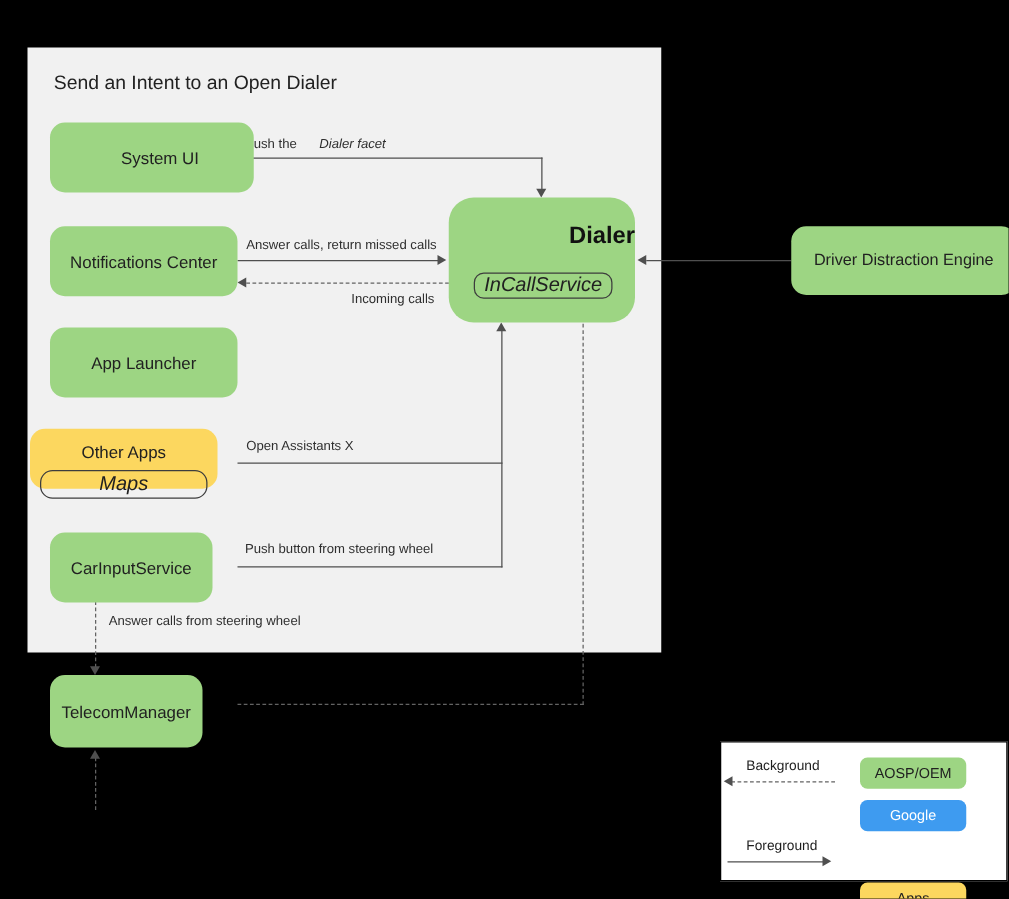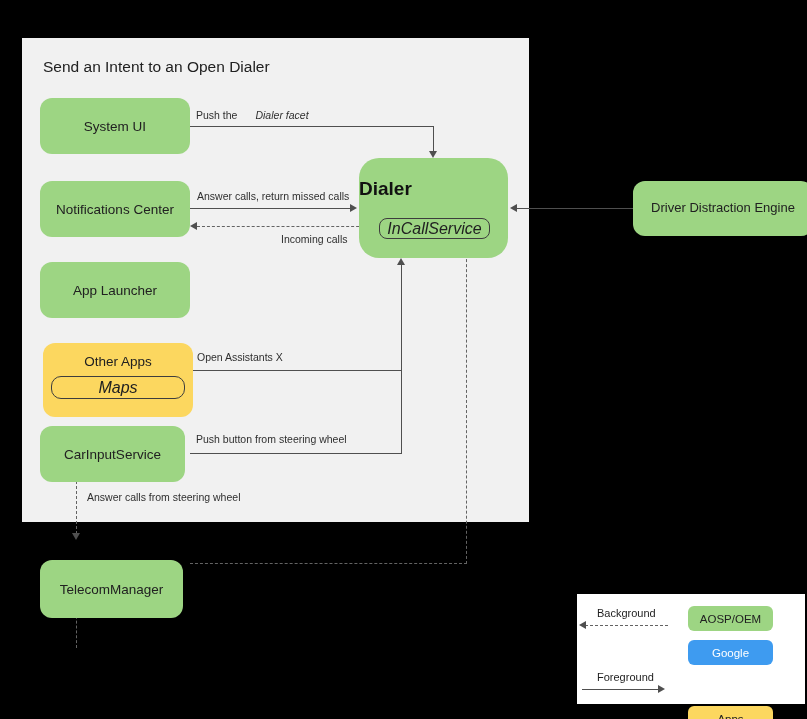--- a/index.html
+++ b/index.html
@@ -15,21 +15,21 @@
         font-size:13.5px;color:var(--ink);text-align:center;}
   .node.green{background:var(--green);}
   .node.yellow{background:var(--yellow);}
   .node .lbl{pointer-events:none;}
   .node-top{align-items:flex-start;}
   .node-top .lbl{margin-top:11px;}
   .pill{position:absolute;display:flex;align-items:center;justify-content:center;
         font-style:italic;font-size:16px;border-radius:10px;}
   .pill.bordered{border:1.3px solid #3d3d3d;}
   .pill.blue{background:var(--blue);color:#fff;border-radius:9px;}
-  .dialer-title{position:absolute;left:0;right:0;top:20px;text-align:left;
+  .dialer-title{position:absolute;left:0;right:0;top:20px;text-align:right;
         font-size:19px;font-weight:bold;color:#111;}
   .dde{font-size:13px;line-height:1.45;padding:0 14px;}
   .lh{position:absolute;height:0;border-top:1.5px solid var(--line);}
   .lv{position:absolute;width:0;border-left:1.5px solid var(--line);}
   .dash{border-color:var(--line-d);}
   .lh.dash{border-top-style:dashed;}
   .lv.dash{border-left-style:dashed;}
   .arr{position:absolute;width:0;height:0;}
   .arr-up{border-left:4px solid transparent;border-right:4px solid transparent;border-bottom:7px solid var(--line);}
   .arr-down{border-left:4px solid transparent;border-right:4px solid transparent;border-top:7px solid var(--line);}
@@ -82,51 +82,51 @@
 
   <div class="elabel" style="left:196px;top:109px;">
     <span>Push the</span><span class="it">Dialer facet</span>
   </div>
   <div class="elabel" style="left:197px;top:190px;">Answer calls, return missed calls</div>
   <div class="elabel" style="left:281px;top:233px;">Incoming calls</div>
   <div class="elabel" style="left:197px;top:351px;">Open Assistants X</div>
   <div class="elabel" style="left:196px;top:433px;">Push button from steering wheel</div>
   <div class="elabel" style="left:87px;top:491px;">Answer calls from steering wheel</div>
 
-  <div class="node green" style="left:40px;top:98px;width:150px;height:56px;">
+  <div class="node green" style="left:40px;top:98px;width:150px;height:56px;padding-left:13px;">
     <span class="lbl">System UI</span>
   </div>
 
   <div class="node green" style="left:40px;top:181px;width:150px;height:56px;">
     <span class="lbl">Notifications Center</span>
   </div>
 
   <div class="node green" style="left:40px;top:262px;width:150px;height:56px;">
     <span class="lbl">App Launcher</span>
   </div>
 
-  <div class="node yellow node-top" style="left:43px;top:343px;width:150px;height:74px;">
+  <div class="node yellow node-top" style="left:24px;top:343px;width:150px;height:48px;">
     <span class="lbl">Other Apps</span>
     <div class="pill bordered" style="left:8px;top:33px;width:132px;height:21px;">Maps</div>
   </div>
 
-  <div class="node green" style="left:40px;top:426px;width:145px;height:56px;">
+  <div class="node green" style="left:40px;top:426px;width:130px;height:56px;">
     <span class="lbl">CarInputService</span>
   </div>
 
   <div class="node green" style="left:359px;top:158px;width:149px;height:100px;border-radius:20px;">
     <div class="dialer-title">Dialer</div>
     <div class="pill bordered" style="left:20px;top:60px;width:109px;height:19px;border-radius:8px;">InCallService</div>
   </div>
 
   <div class="node green dde" style="left:633px;top:181px;width:152px;height:55px;">
     <span class="lbl">Driver Distraction Engine</span>
   </div>
 
-  <div class="node green" style="left:40px;top:540px;width:143px;height:58px;margin-top:20px;">
+  <div class="node green" style="left:40px;top:540px;width:122px;height:58px;">
     <span class="lbl">TelecomManager</span>
   </div>
 
 
   <div class="legend"></div>
   <div class="legend-label" style="left:597px;top:607px;">Background</div>
   <div class="lh dash" style="left:585px;top:625px;width:83px;"></div>
   <div class="arr arr-left" style="left:579px;top:621px;"></div>
 
   <div class="legend-label" style="left:597px;top:671px;">Foreground</div>

